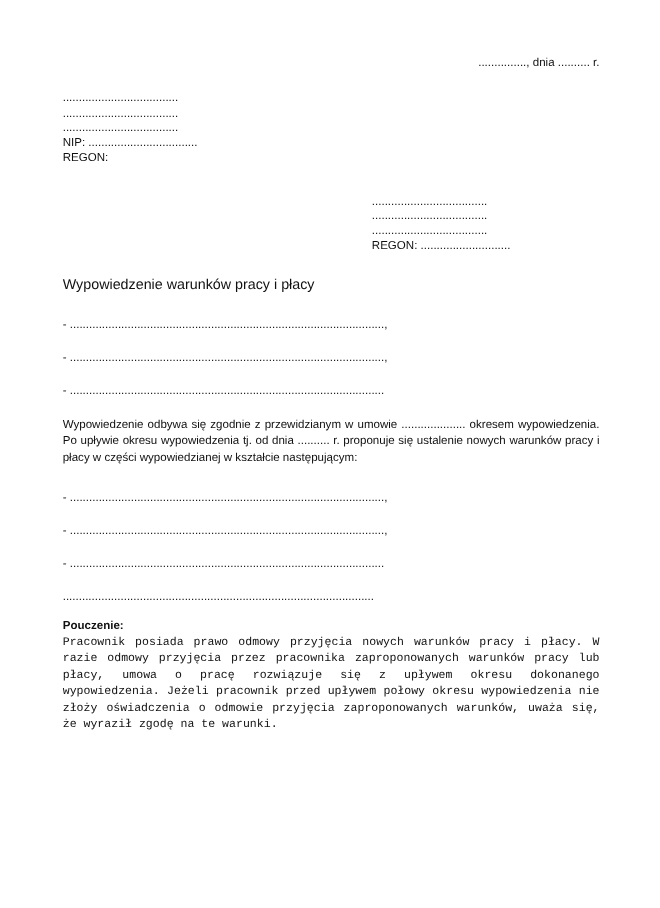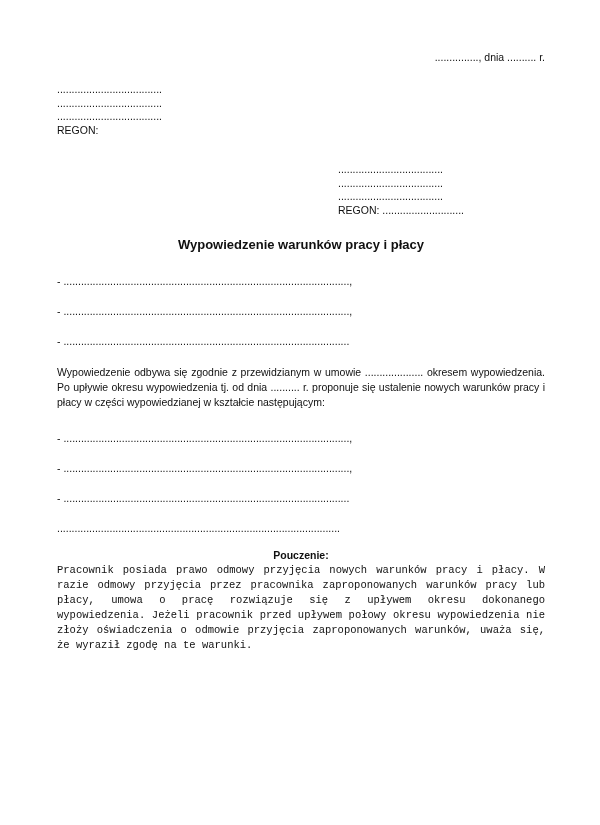--- a/index.html
+++ b/index.html
@@ -26,58 +26,57 @@
   }
   .blk-line {
     line-height: 13.5px;
     white-space: nowrap;
   }
   .employer-block { margin-top: 18px; }
   .employee-block { margin-top: 26px; margin-left: 281px; }
   .bold { font-weight: bold; }
   .title {
     margin: 20px 0 0 0;
-    text-align: center;
     font-size: 13px;
     line-height: 16px;
-    font-weight: bold;
+    font-weight: normal;
   }
   .para {
     margin: 16px 0 0 0;
     text-align: justify;
     line-height: 15px;
   }
   .para.tight { margin-top: 9px; }
   .cond-list { margin-top: 21px; }
   .cond-item {
     line-height: 15px;
     margin-bottom: 15px;
     white-space: nowrap;
     overflow: hidden;
   }
   .cond-item:last-child { margin-bottom: 0; }
   .notice-heading {
     margin-top: 12px;
-    text-align: center;
     font-weight: bold;
     line-height: 15px;
   }
   .para.notice { margin-top: 0; font-family: Liberation Mono, monospace; }
 </style>
 </head>
 <body>
 
 <div class="page">
 
   <div class="date-line">..............., dnia .......... r.</div>
 
   <div class="employer-block">
     <div class="blk-line">....................................</div>
     <div class="blk-line">....................................</div>
     <div class="blk-line">....................................</div>
+    <div class="blk-line">NIP: ..................................</div>
     <div class="blk-line">REGON:</div>
   </div>
 
   <div class="employee-block">
     <div class="blk-line">....................................</div>
     <div class="blk-line">....................................</div>
     <div class="blk-line">....................................</div>
     <div class="blk-line">REGON: ............................</div>
   </div>
 

